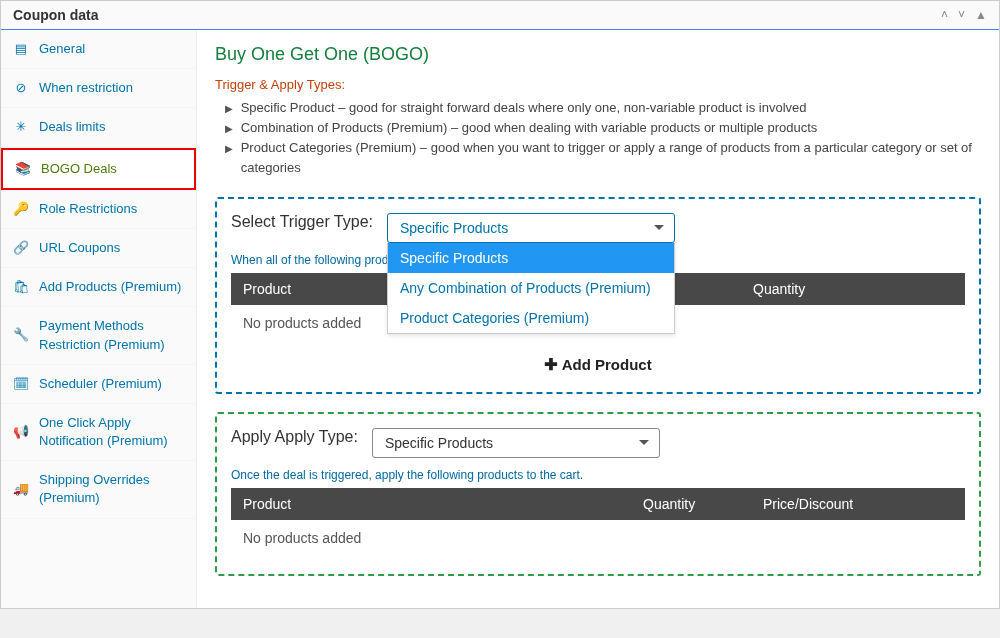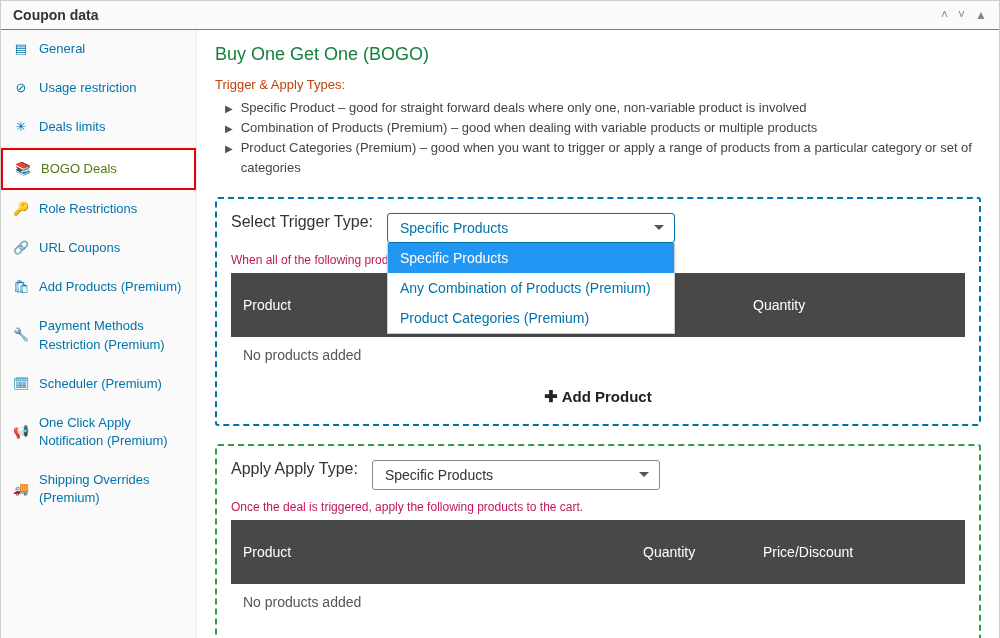--- a/index.html
+++ b/index.html
@@ -27,22 +27,22 @@
     .type-row { display: flex; align-items: flex-start; gap: 14px; margin-bottom: 10px; }
     .type-label { font-size: 16px; color: #333; font-weight: 400; }
     .select-wrap { position: relative; width: 288px; }
     .select-display { border: 1px solid #0073aa; border-radius: 3px; color: #0073aa; background: #fff; padding: 6px 28px 6px 12px; font-size: 14px; cursor: pointer; position: relative; }
     .select-display::after { content: ""; position: absolute; right: 10px; top: 50%; transform: translateY(-30%); border: 5px solid transparent; border-top-color: #555; }
     .select-dropdown { position: absolute; top: 100%; left: 0; right: 0; background: #fff; border: 1px solid #ccc; border-top: none; box-shadow: 0 2px 4px rgba(0,0,0,0.1); z-index: 10; }
     .select-option { padding: 7px 12px; font-size: 14px; color: #0073aa; cursor: pointer; }
     .select-option.selected { background: #2196f3; color: #fff; }
     .select-plain { border: 1px solid #888; border-radius: 3px; background: #fff; padding: 6px 28px 6px 12px; font-size: 14px; width: 288px; color: #333; position: relative; cursor: pointer;}
     .select-plain::after { content: ""; position: absolute; right: 10px; top: 50%; transform: translateY(-30%); border: 5px solid transparent; border-top-color: #555; }
-    .hint { font-size: 12px; color: #be185d; margin-bottom: 6px; }
-    .table-head { background: #484848; color: #fff; display: flex; padding: 24px 12px; font-size: 14px; }
+    .hint { font-size: 12px; color: #0369a1; margin-bottom: 6px; }
+    .table-head { background: #484848; color: #fff; display: flex; padding: 8px 12px; font-size: 14px; }
     .trigger-box .col-product { flex: 0 0 510px; }
     .trigger-box .col-qty { flex: 1; text-align: left; }
     .apply-box .col-product { flex: 0 0 400px; }
     .apply-box .col-qty { flex: 0 0 120px; }
     .apply-box .col-price { flex: 1; }
     .empty-row { padding: 10px 12px; color: #555; font-size: 14px; background: #fff; }
     .add-product { text-align: center; padding: 14px 0 0 0; font-size: 15px; font-weight: 600; color: #222; cursor: pointer; }
     .add-product .plus { font-weight: bold; font-size: 16px; margin-right: 4px; }
   </style>
 </head>
@@ -58,21 +58,21 @@
     </div>
   </div>
   <div class="content">
     <div class="sidebar">
       <div class="sidebar-item">
           <span class="icon">▤</span>
           <span>General</span>
         </div>
       <div class="sidebar-item">
           <span class="icon">⊘</span>
-          <span>Usage restriction</span>
+          <span>When restriction</span>
         </div>
       <div class="sidebar-item">
           <span class="icon">✳</span>
           <span>Deals limits</span>
         </div>
       <div class="sidebar-item active">
           <span class="icon" style="color:#555">📚</span>
           <span style="color:#4d7c0f">BOGO Deals</span>
         </div>
       <div class="sidebar-item">

